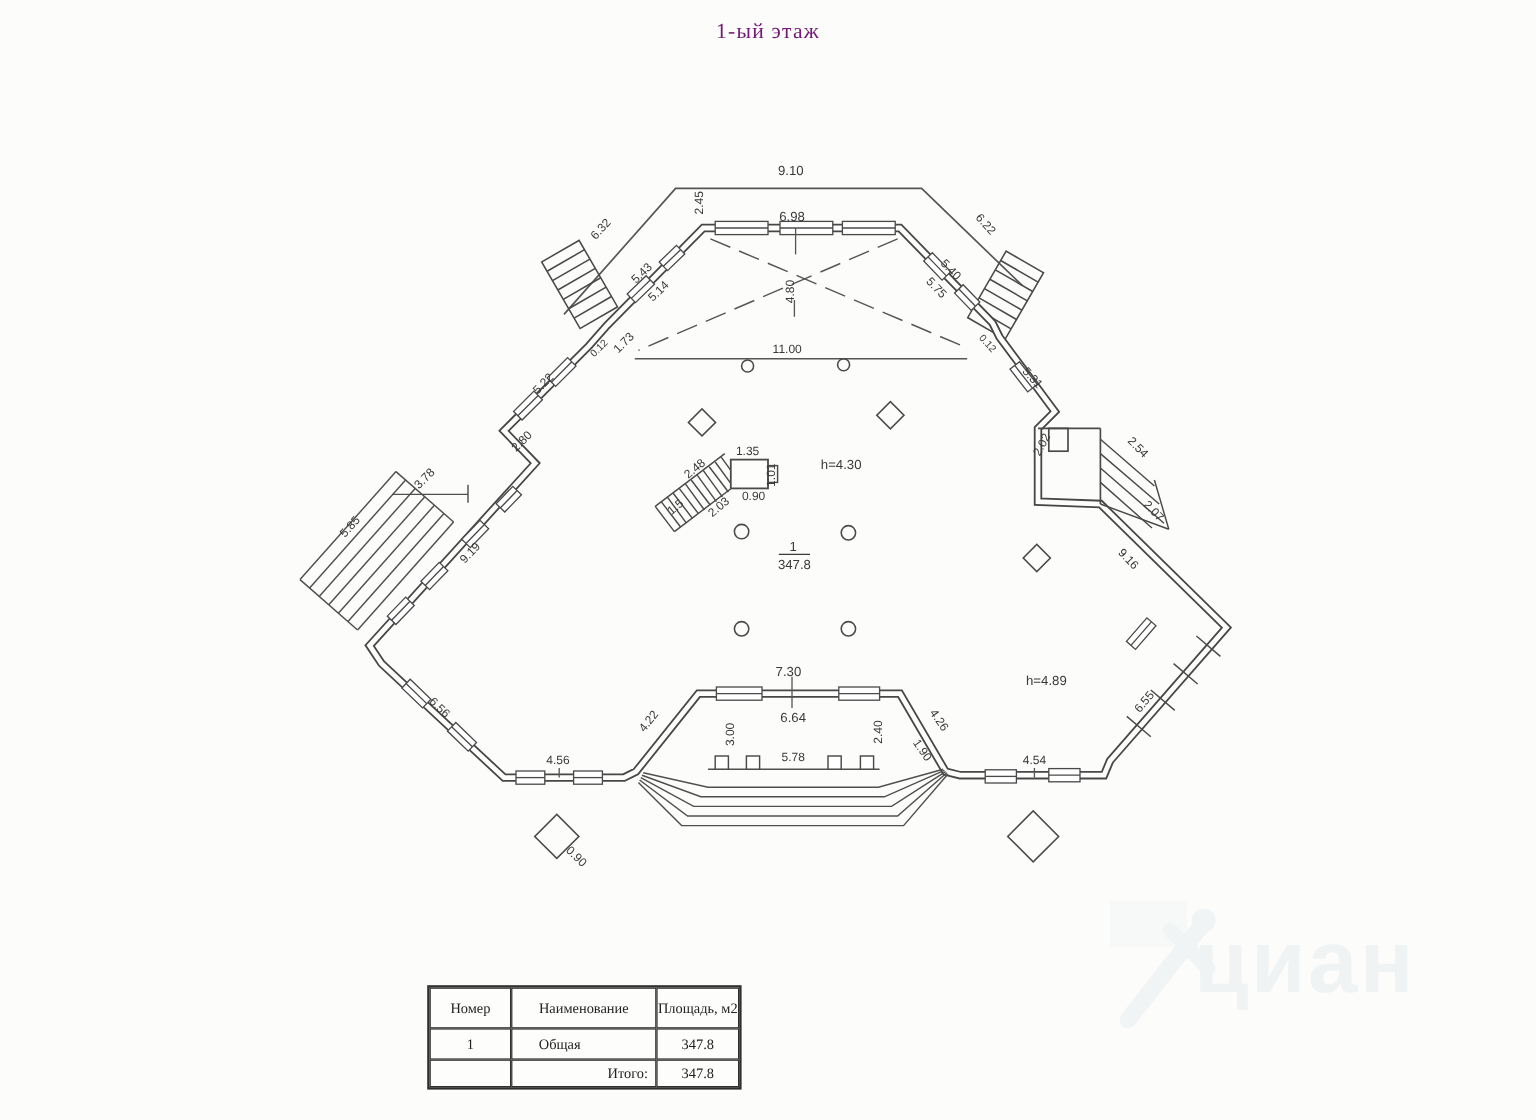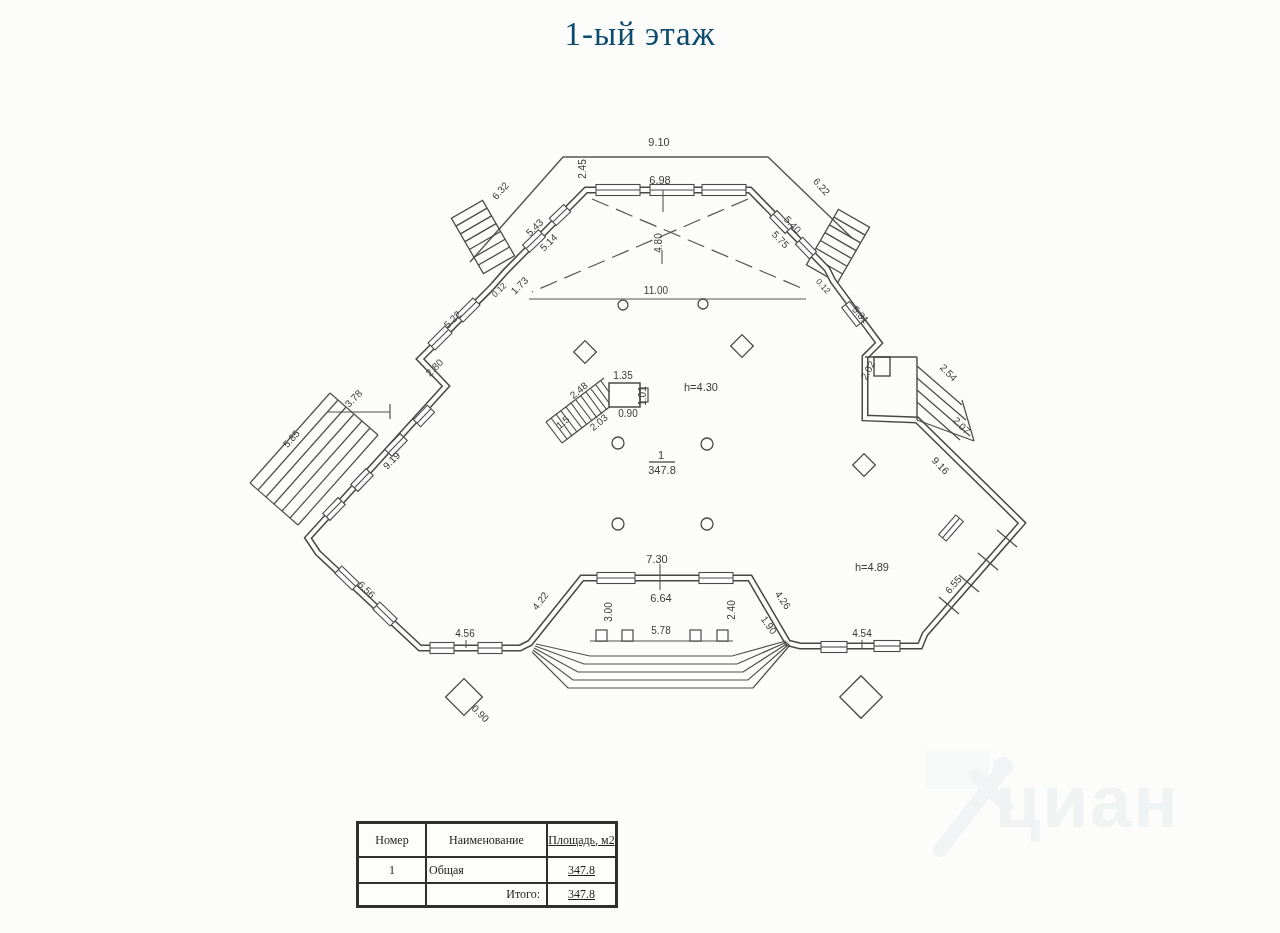--- a/index.html
+++ b/index.html
@@ -2,21 +2,21 @@
 <html><head>
 <meta charset="utf-8">
 <style>
   html,body{margin:0;padding:0;}
   body{
     width:1280px;height:933px;position:relative;overflow:hidden;
     background:#fcfcfb;font-family:"Liberation Sans",sans-serif;
   }
   #title{
     position:absolute;left:0;top:16px;width:1280px;text-align:center;
-    font-family:"Liberation Serif",serif;font-size:33px;color:#0c4a6e;letter-spacing:1px;
+    font-family:"Liberation Serif",serif;font-size:18px;color:#701a75;letter-spacing:1px;
   }
   svg text{font-family:"Liberation Sans",sans-serif;fill:#3a3a3a;}
   .dim{font-size:10px;}
   .dim-s{font-size:8.5px;}
   .dim-m{font-size:11px;}
   .hlab{font-size:11px;}
   
   #watermark{
     position:absolute;left:915px;top:745px;width:365px;height:120px;
     pointer-events:none;
@@ -33,26 +33,26 @@
     font-family:"Liberation Serif",serif;color:#222;
     border-collapse:collapse;
   }
   #legend .trow{display:flex;}
   #legend .cell{
     border:1px solid #2f2f2f;display:flex;align-items:center;justify-content:center;
     font-size:12px;box-sizing:border-box;
   }
   #legend .c1{width:68px;}
   #legend .c2{width:121px;}
-  #legend .c3{width:84px;flex:1;text-decoration:underline;}
+  #legend .c3{width:84px;flex:1;}
   #legend .ttl{height:30px;border-bottom:2px solid #2f2f2f;font-size:12px;}
   #legend .hrow .cell{height:34px;}
   #legend .r1 .cell{height:26px;}
   #legend .r2 .cell{height:23px;}
-  #legend .left{justify-content:flex-start;padding-left:2px;}
+  #legend .left{justify-content:flex-start;padding-left:22px;}
   #legend .right{justify-content:flex-end;padding-right:6px;}
 </style>
 </head>
 <body>
 
 <div id="title">1-ый этаж</div>
 
 <div id="watermark">
   <div id="wm-box"></div>
   <svg width="110" height="120" style="position:absolute;left:0;top:0">

